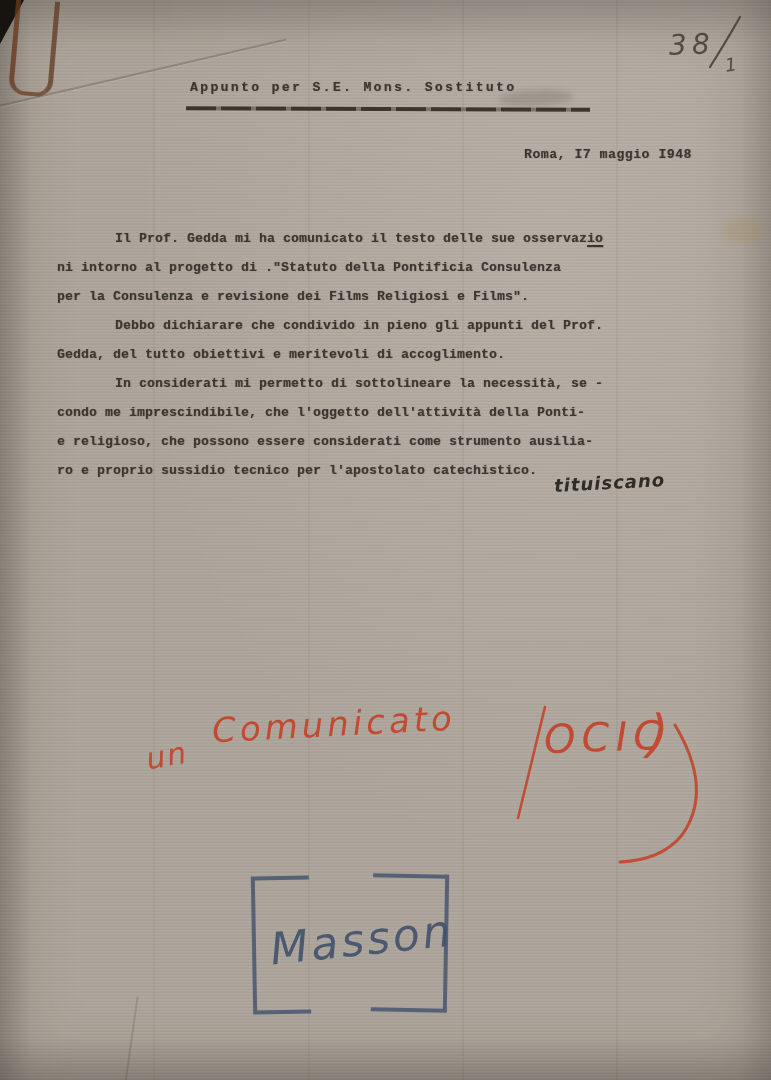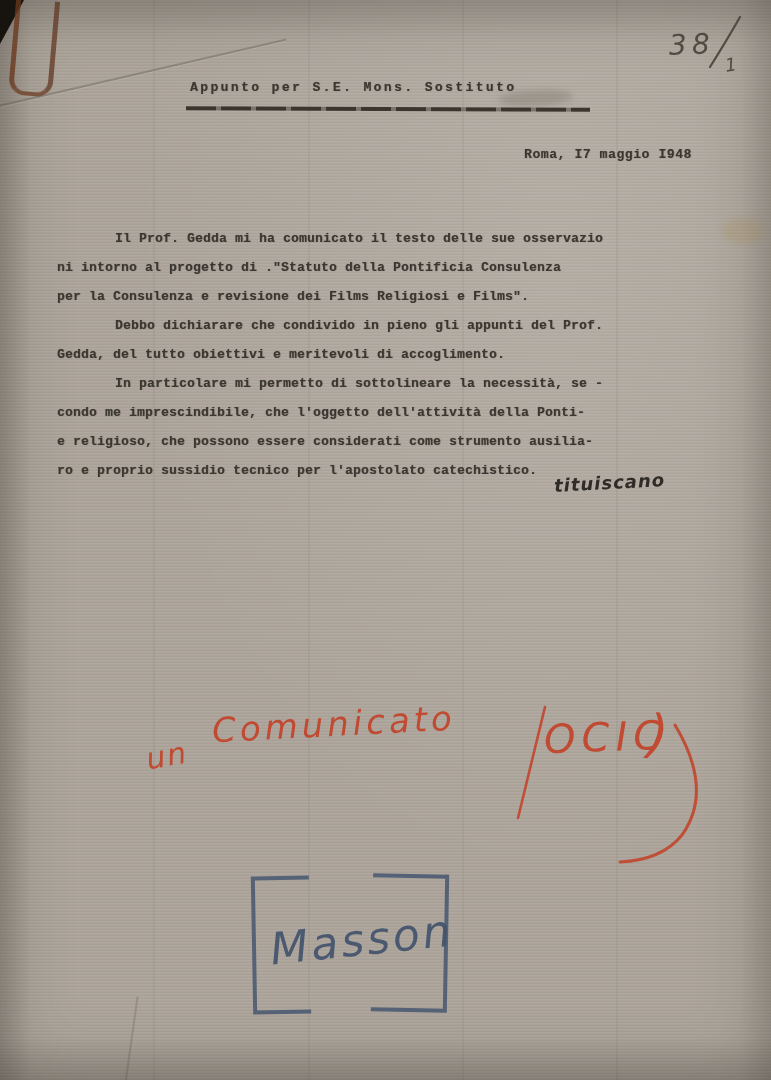--- a/index.html
+++ b/index.html
@@ -20,21 +20,21 @@
   .title{position:absolute;left:190px;top:80px;letter-spacing:2.4px;}
   .title-underline{position:absolute;left:186px;top:107px;width:404px;height:4px;
      background:repeating-linear-gradient(90deg,#3b352e 0 30px, rgba(59,53,46,0.45) 30px 35px);
      transform:rotate(0.2deg);}
   .title-smudge{position:absolute;left:498px;top:90px;width:75px;height:16px;border-radius:50%;
      background:rgba(80,74,66,0.22);filter:blur(3px);transform:rotate(-3deg);}
   .dateline{position:absolute;left:524px;top:147px;letter-spacing:0.6px;text-align:right;}
   .body-block{position:absolute;left:57px;top:224px;width:705px;}
   .tline{height:29px;line-height:29px;}
   .indent{padding-left:58px;}
-  .u{text-decoration-thickness:2px;text-underline-offset:3px;}
+  .u{text-decoration:underline;text-decoration-thickness:2px;text-underline-offset:3px;}
   .struck{position:relative;text-decoration:line-through;text-decoration-thickness:2px;}
   .hand{font-family:"DejaVu Sans",sans-serif;font-style:italic;position:absolute;white-space:pre;}
   .correction{left:554px;top:472px;font-size:18px;font-weight:bold;color:#2f2b27;
      letter-spacing:1px;transform:rotate(-3deg);}
   .red{color:#c14a32;}
   .red-un{left:146px;top:738px;font-size:30px;transform:rotate(-10deg);letter-spacing:2px;}
   .red-comunicato{left:212px;top:704px;font-size:34px;transform:rotate(-3deg);letter-spacing:4px;}
   .red-ocic{left:544px;top:714px;font-size:40px;transform:rotate(-2deg);letter-spacing:6px;font-weight:normal;}
   .red-paren-small{left:648px;top:704px;font-size:52px;transform:rotate(4deg);font-weight:normal;}
   .red-strokes{position:absolute;left:470px;top:690px;}
@@ -93,21 +93,21 @@
   <div class="title-smudge"></div>
 
   <div class="type dateline">Roma, I7 maggio I948</div>
 
   <div class="body-block">
     <div class="type tline indent"><span>Il Prof. Gedda mi ha comunicato il testo delle sue osservaz</span><span class="u">io</span></div>
     <div class="type tline">ni intorno al progetto di ."Statuto della Pontificia Consulenza</div>
     <div class="type tline">per la Consulenza e revisione dei Films Religiosi e Films".</div>
     <div class="type tline indent">Debbo dichiarare che condivido in pieno gli appunti del Prof.</div>
     <div class="type tline">Gedda, del tutto obiettivi e meritevoli di accoglimento.</div>
-    <div class="type tline indent">In particolare mi permetto di sottolineare la necessità, se -</div>
+    <div class="type tline indent">In considerati mi permetto di sottolineare la necessità, se -</div>
     <div class="type tline">condo me imprescindibile, che l'oggetto dell'attività della Ponti-</div>
     <div class="type tline">e religioso, che possono essere considerati come strumento ausilia-</div>
     <div class="type tline">ro e proprio sussidio tecnico per l'apostolato catechistico.</div>
   </div>
 
   <div class="hand correction">tituiscano</div>
 
   <div class="hand red red-un">un</div>
   <div class="hand red red-comunicato">Comunicato</div>
   <div class="hand red red-ocic">OCIC</div>

